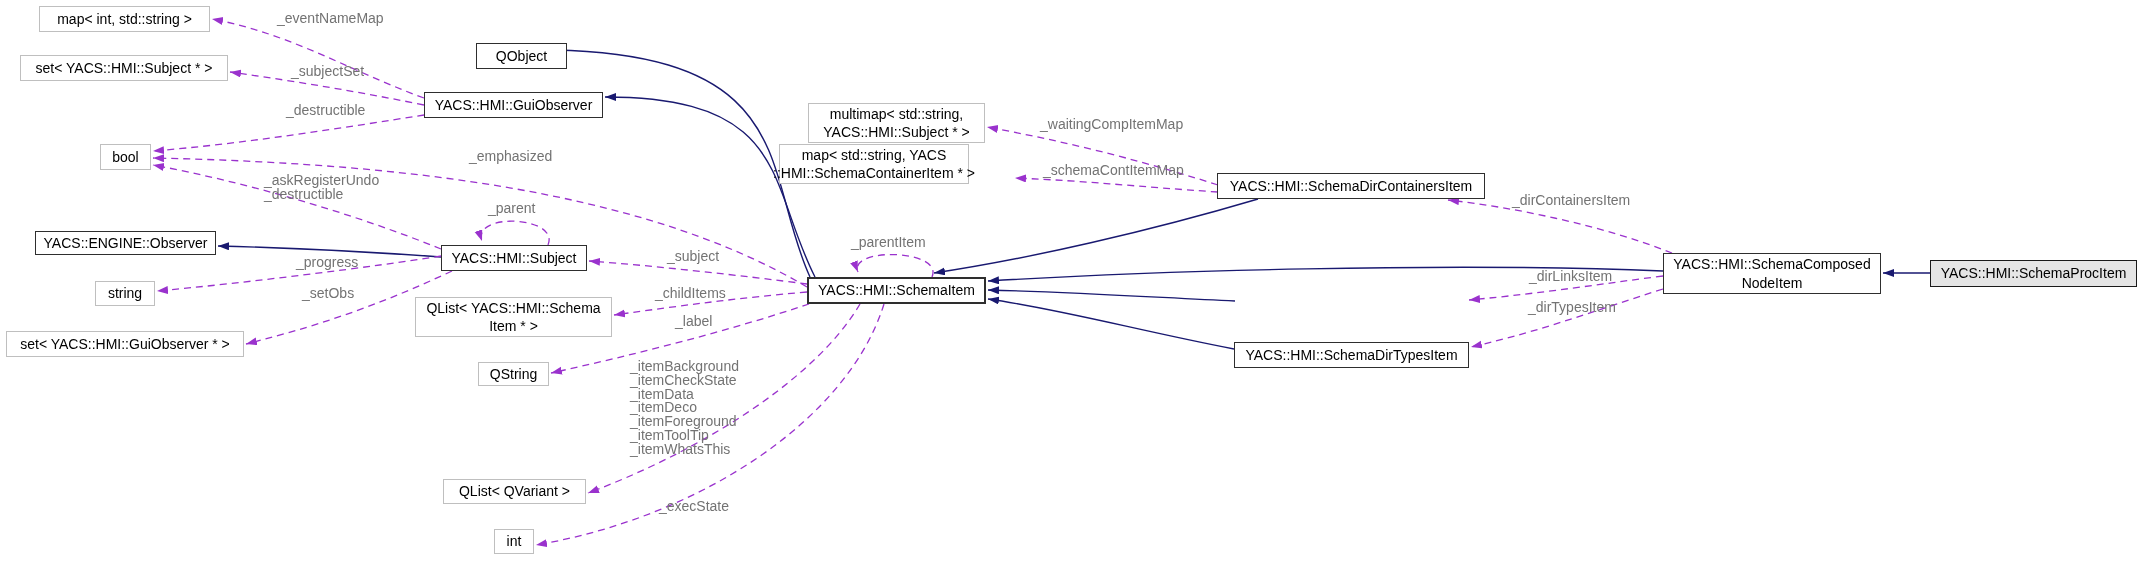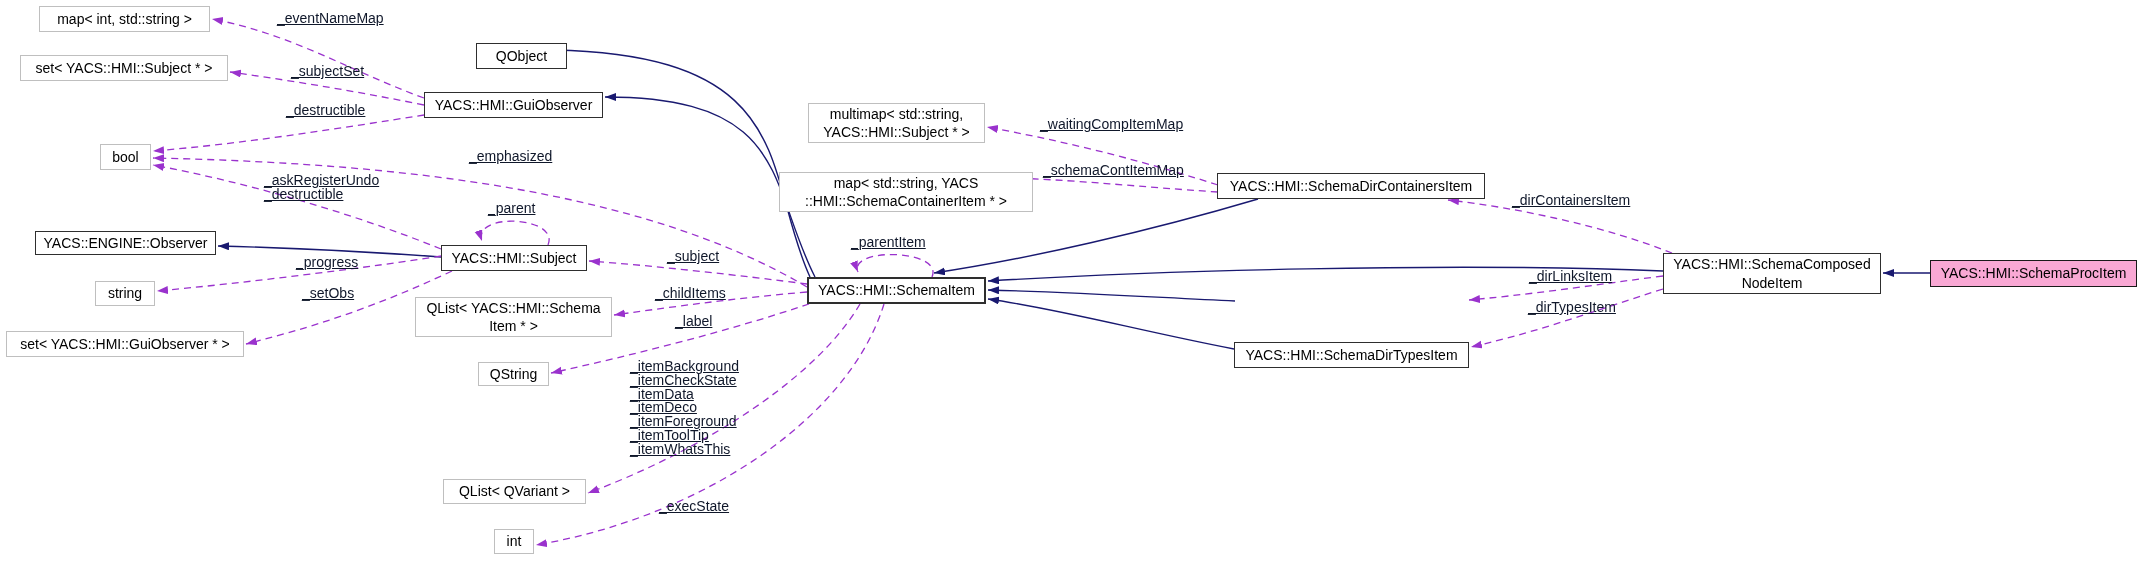--- a/index.html
+++ b/index.html
@@ -21,28 +21,27 @@
     justify-content:center;
     font-size:14px;
     line-height:1.3;
     color:#000000;
     white-space:nowrap;
     text-align:center;
   }
   .node.cls{border:1px solid #2e2e2e;}
   .node.main{border:2px solid #2e2e2e;}
   .node.ext{border:1px solid #bfbfbf;}
-  .node.highlight{border:1px solid #1a1a1a;background:#f9a8d4;}
+  .node.highlight{border:1px solid #1a1a1a;background:#e5e5e5;}
   .edge-label{
     position:absolute;
     font-size:14px;
-    color:#0f172a;
+    color:#737373;
     white-space:nowrap;
     line-height:13.8px;
-    text-decoration:underline;
   }
   .edge-label.block{white-space:normal;}
 </style>
 </head>
 <body>
 
 <div id="canvas">
 
   <svg id="edge-layer" width="2143" height="561" viewBox="0 0 2143 561">
     <defs>
@@ -139,21 +138,21 @@
 
   <div class="node ext" style="left:494px;top:529px;width:40px;height:25px">
     <span>int</span>
   </div>
 
   <div class="node ext" style="left:808px;top:103px;width:177px;height:40px">
     <span>multimap&lt; std::string,</span>
     <span>YACS::HMI::Subject * &gt;</span>
   </div>
 
-  <div class="node ext" style="left:779px;top:172px;width:254px;height:40px">
+  <div class="node ext" style="left:779px;top:144px;width:190px;height:40px">
     <span>map&lt; std::string, YACS</span>
     <span>::HMI::SchemaContainerItem * &gt;</span>
   </div>
 
   <div class="node cls main" style="left:807px;top:277px;width:179px;height:27px">
     <span>YACS::HMI::SchemaItem</span>
   </div>
 
   <div class="node cls" style="left:1217px;top:173px;width:268px;height:26px">
     <span>YACS::HMI::SchemaDirContainersItem</span>

